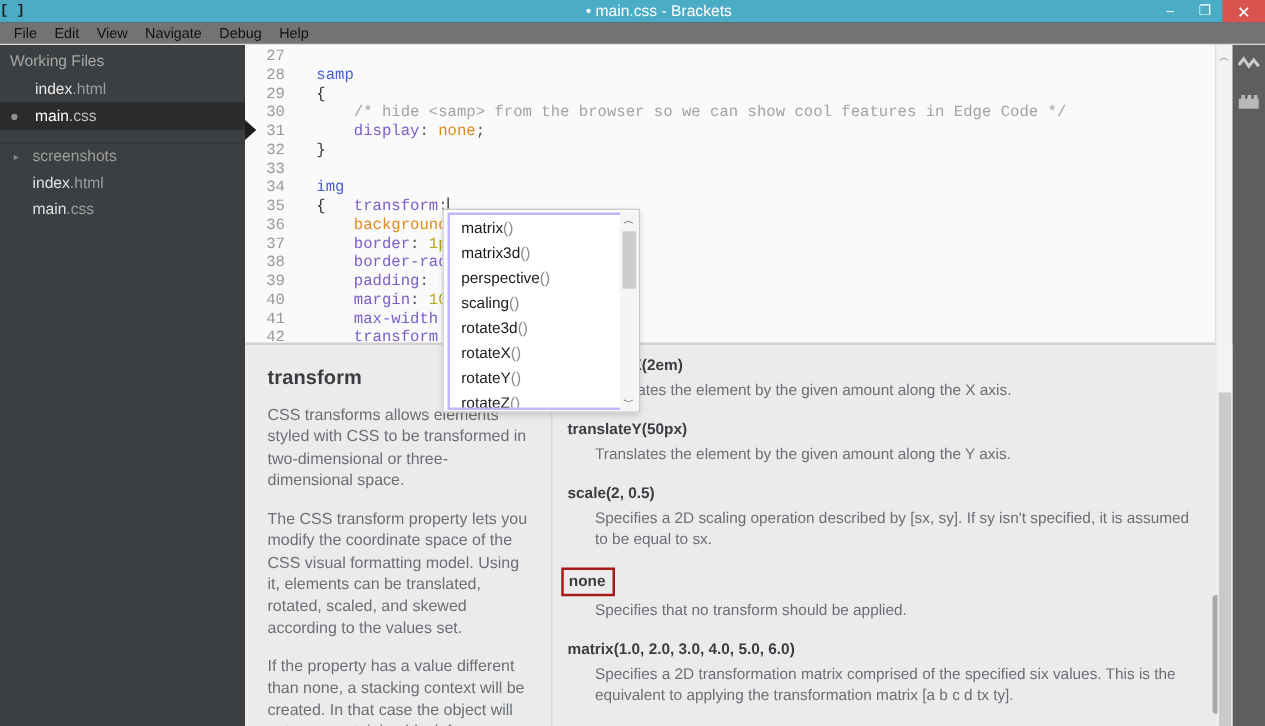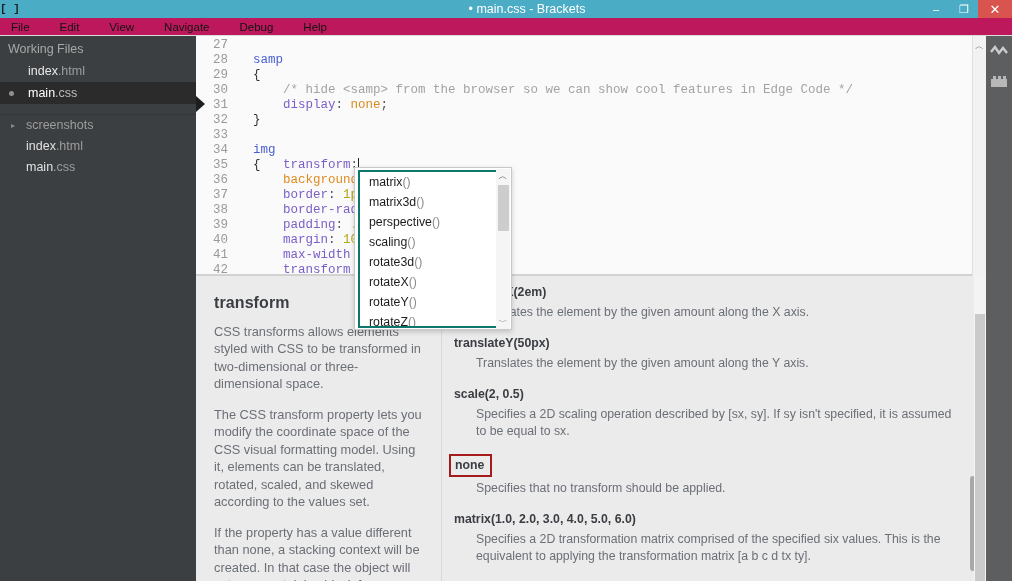--- a/index.html
+++ b/index.html
@@ -33,22 +33,22 @@
   .win-btn {
     width: 28px; height: 18px; display: flex;
     align-items: center; justify-content: center;
     color: #ffffff; font-size: 11px; line-height: 1;
   }
   .win-btn.close { background: #d9534f; width: 34px; font-size: 13px; }
 
   
   .menubar {
     position: absolute; left: 0; top: 18px; width: 1012px; height: 18px;
-    background: #be185d; border-bottom: 1px solid #dcdcdc;
-    display: flex; align-items: center; padding-left: 4px; gap: 16px;
+    background: #737373; border-bottom: 1px solid #dcdcdc;
+    display: flex; align-items: center; padding-left: 4px;
   }
   .menu-item {
     padding: 0 7px; height: 18px; line-height: 18px;
     font-size: 11.5px; color: #121212;
   }
 
   
   .sidebar {
     position: absolute; left: 0; top: 36px; width: 196px; height: 545px;
     background: #3c3f41;
@@ -196,21 +196,21 @@
   
   .ac-wrap {
     position: absolute; left: 354px; top: 167px;
     width: 158px; height: 163px;
     background: #ffffff;
     border: 1px solid #c8c8c8;
     box-shadow: 0 2px 5px rgba(0,0,0,0.18);
   }
   .ac-list {
     position: absolute; left: 3px; top: 2px; width: 144px; height: 158px;
-    border: 2px solid #0f766e; background: #ffffff; overflow: hidden;
+    border: 2px solid #c4b5fd; background: #ffffff; overflow: hidden;
   }
   .ac-item {
     height: 20px; line-height: 20px; padding-left: 9px;
     font-size: 12.3px; color: #1c1c1c; white-space: nowrap;
   }
   .ac-item .paren { color: #8a8a8a; }
   .ac-scroll {
     position: absolute; right: 1px; top: 1px; width: 14px; height: 160px;
     background: #f5f5f5;
   }

